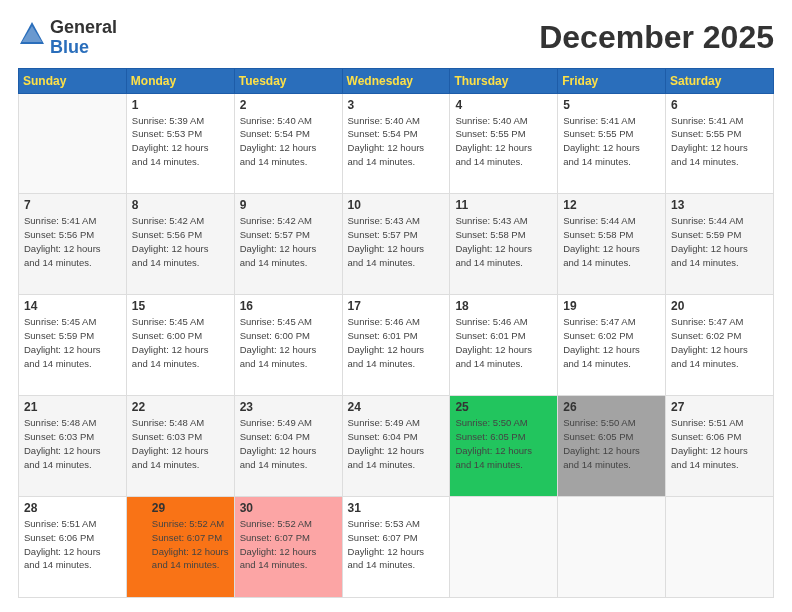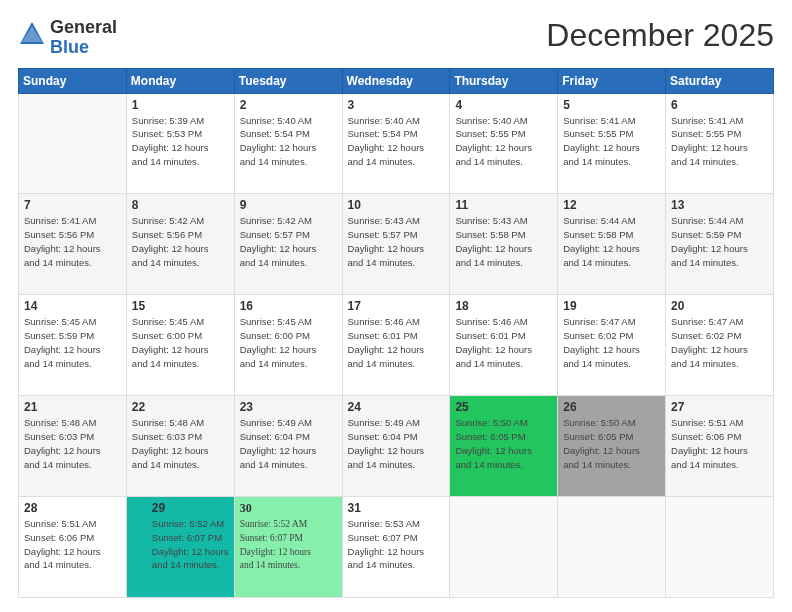--- a/index.html
+++ b/index.html
@@ -12,21 +12,21 @@
     }
     .page {
       width: 792px;
       height: 612px;
       padding: 18px 18px 14px 18px;
       display: flex;
       flex-direction: column;
     }
     .header {
       display: flex;
-      align-items: flex-start;
+      align-items: center;
       justify-content: space-between;
       margin-bottom: 10px;
       gap: 24px;
     }
     .logo {
       display: flex;
       align-items: center;
     }
     .logo-text {
       display: flex;
@@ -48,38 +48,38 @@
       height: 28px;
       margin-right: 4px;
       position: relative;
       top: -4px;
     }
     .title-block {
       text-align: right;
     }
     .month-title {
       font-size: 32px;
-      font-weight: normal;
+      font-weight: bold;
       color: #333;
       line-height: 1.1;
     }
     .subtitle {
       font-size: 15px;
       color: #555;
     }
     .calendar {
       flex: 1;
       border: 1px solid #ccc;
       border-collapse: collapse;
       width: 100%;
       table-layout: fixed;
     }
     .calendar th {
       background: #2a6ebb;
-      color: #ffffff;
+      color: #fde047;
       font-size: 12px;
       font-weight: bold;
       padding: 5px 4px;
       text-align: left;
       border: 1px solid #1d5ca8;
     }
     .calendar td {
       vertical-align: top;
       padding: 4px 5px;
       font-size: 10px;
@@ -335,28 +335,28 @@
           </td>
         </tr>
         <tr>
           <td style="background: rgb(255, 255, 255);">
             <span class="day-num">28</span>
             <div class="day-info" style="white-space: pre-line;">Sunrise: 5:51 AM
 Sunset: 6:06 PM
 Daylight: 12 hours
 and 14 minutes.</div>
           </td>
-          <td style="background: #14b8a6; padding-left: 25px;">
+          <td style="background: #f97316; padding-left: 25px;">
             <span class="day-num">29</span>
             <div class="day-info" style="white-space: pre-line;">Sunrise: 5:52 AM
 Sunset: 6:07 PM
 Daylight: 12 hours
 and 14 minutes.</div>
           </td>
-          <td style="background: #86efac; font-family: Liberation Serif, serif;">
+          <td style="background: #fca5a5;">
             <span class="day-num">30</span>
             <div class="day-info" style="white-space: pre-line;">Sunrise: 5:52 AM
 Sunset: 6:07 PM
 Daylight: 12 hours
 and 14 minutes.</div>
           </td>
           <td style="background: rgb(255, 255, 255);">
             <span class="day-num">31</span>
             <div class="day-info" style="white-space: pre-line;">Sunrise: 5:53 AM
 Sunset: 6:07 PM

